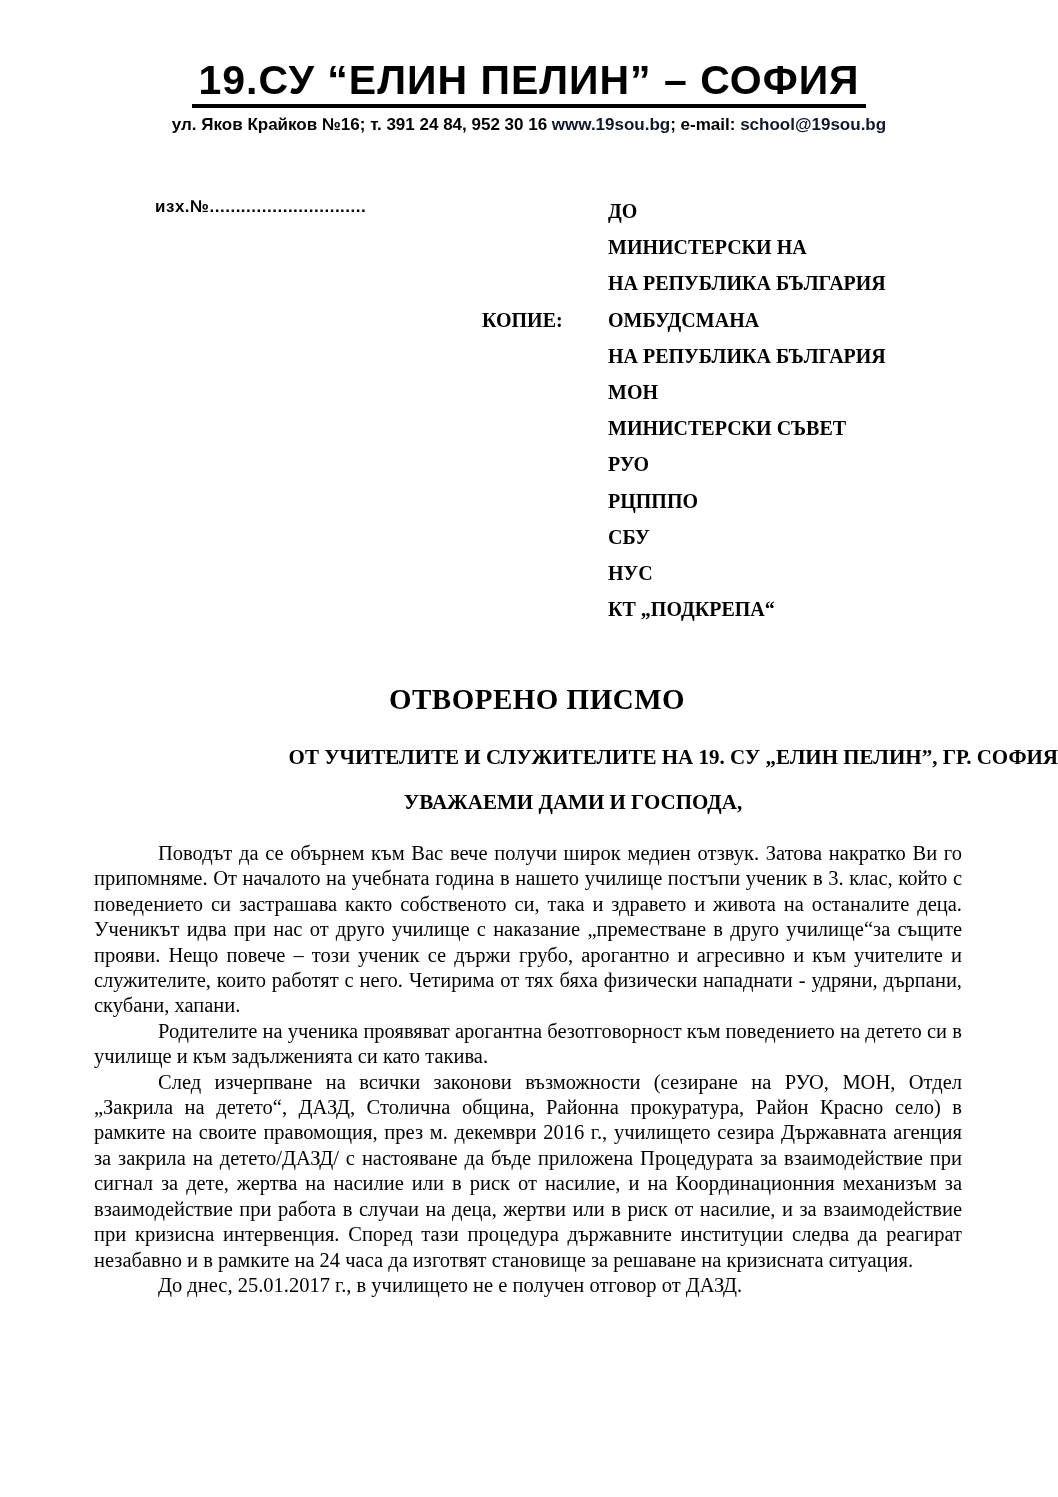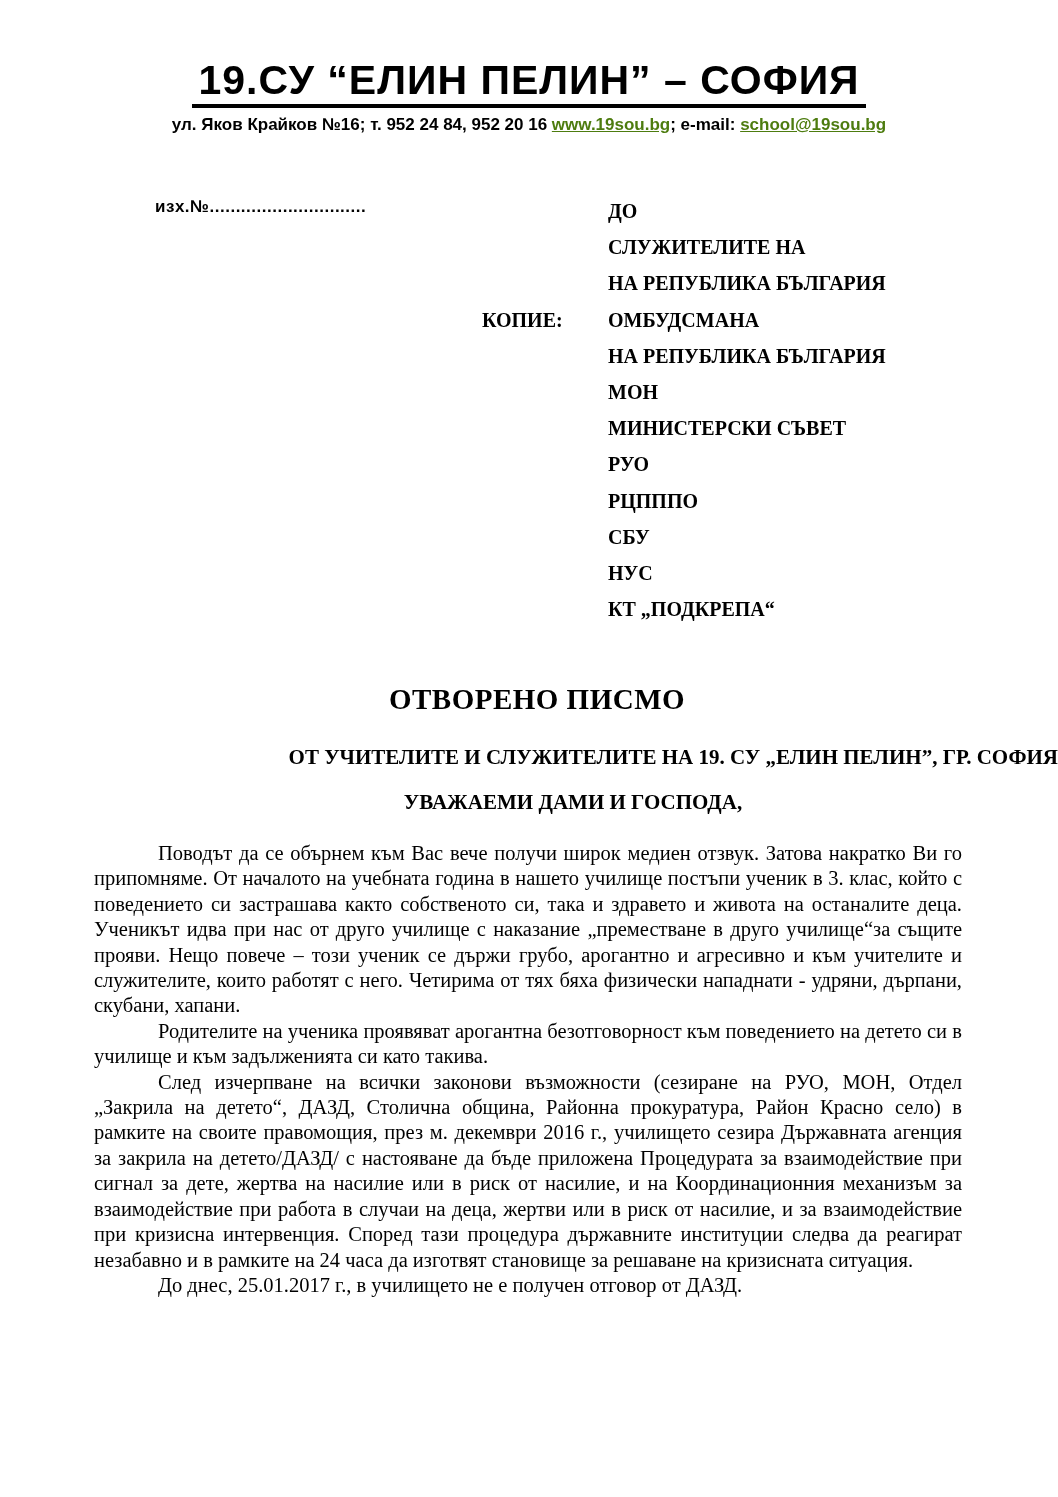--- a/index.html
+++ b/index.html
@@ -33,22 +33,21 @@
     padding: 0 6px 1px 6px;
     white-space: nowrap;
   }
   .school-address {
     margin-top: 7px;
     font-size: 17px;
     font-weight: bold;
     white-space: nowrap;
   }
   .school-address a {
-    color: #4d7c0f;
-    text-decoration: underline;
+    color: #0f172a;
     cursor: pointer;
   }
 
   
   .ref-number {
     position: absolute;
     top: 197px;
     left: 155px;
     font-family: "Liberation Sans", sans-serif;
     font-size: 17px;
@@ -126,34 +125,34 @@
   }
 </style>
 </head>
 <body>
 
 <div class="page">
 
   <div class="letterhead">
     <div class="school-name">19.СУ “ЕЛИН ПЕЛИН” – СОФИЯ</div>
     <div class="school-address">
-      <span>ул. Яков Крайков №16; т. 952 24 84, 952 20 16 </span><a>www.19sou.bg</a><span>; e-mail: </span><a>school@19sou.bg</a>
+      <span>ул. Яков Крайков №16; т. 391 24 84, 952 30 16 </span><a>www.19sou.bg</a><span>; e-mail: </span><a>school@19sou.bg</a>
     </div>
   </div>
 
   <div class="ref-number">изх.№..............................</div>
 
   <div class="recipients">
     <div class="recipient-row">
       <span class="recipient-prefix"></span>
       <span>ДО</span>
     </div>
     <div class="recipient-row">
       <span class="recipient-prefix"></span>
-      <span>СЛУЖИТЕЛИТЕ НА</span>
+      <span>МИНИСТЕРСКИ НА</span>
     </div>
     <div class="recipient-row">
       <span class="recipient-prefix"></span>
       <span>НА РЕПУБЛИКА БЪЛГАРИЯ</span>
     </div>
     <div class="recipient-row">
       <span class="recipient-prefix">КОПИЕ:</span>
       <span>ОМБУДСМАНА</span>
     </div>
     <div class="recipient-row">

